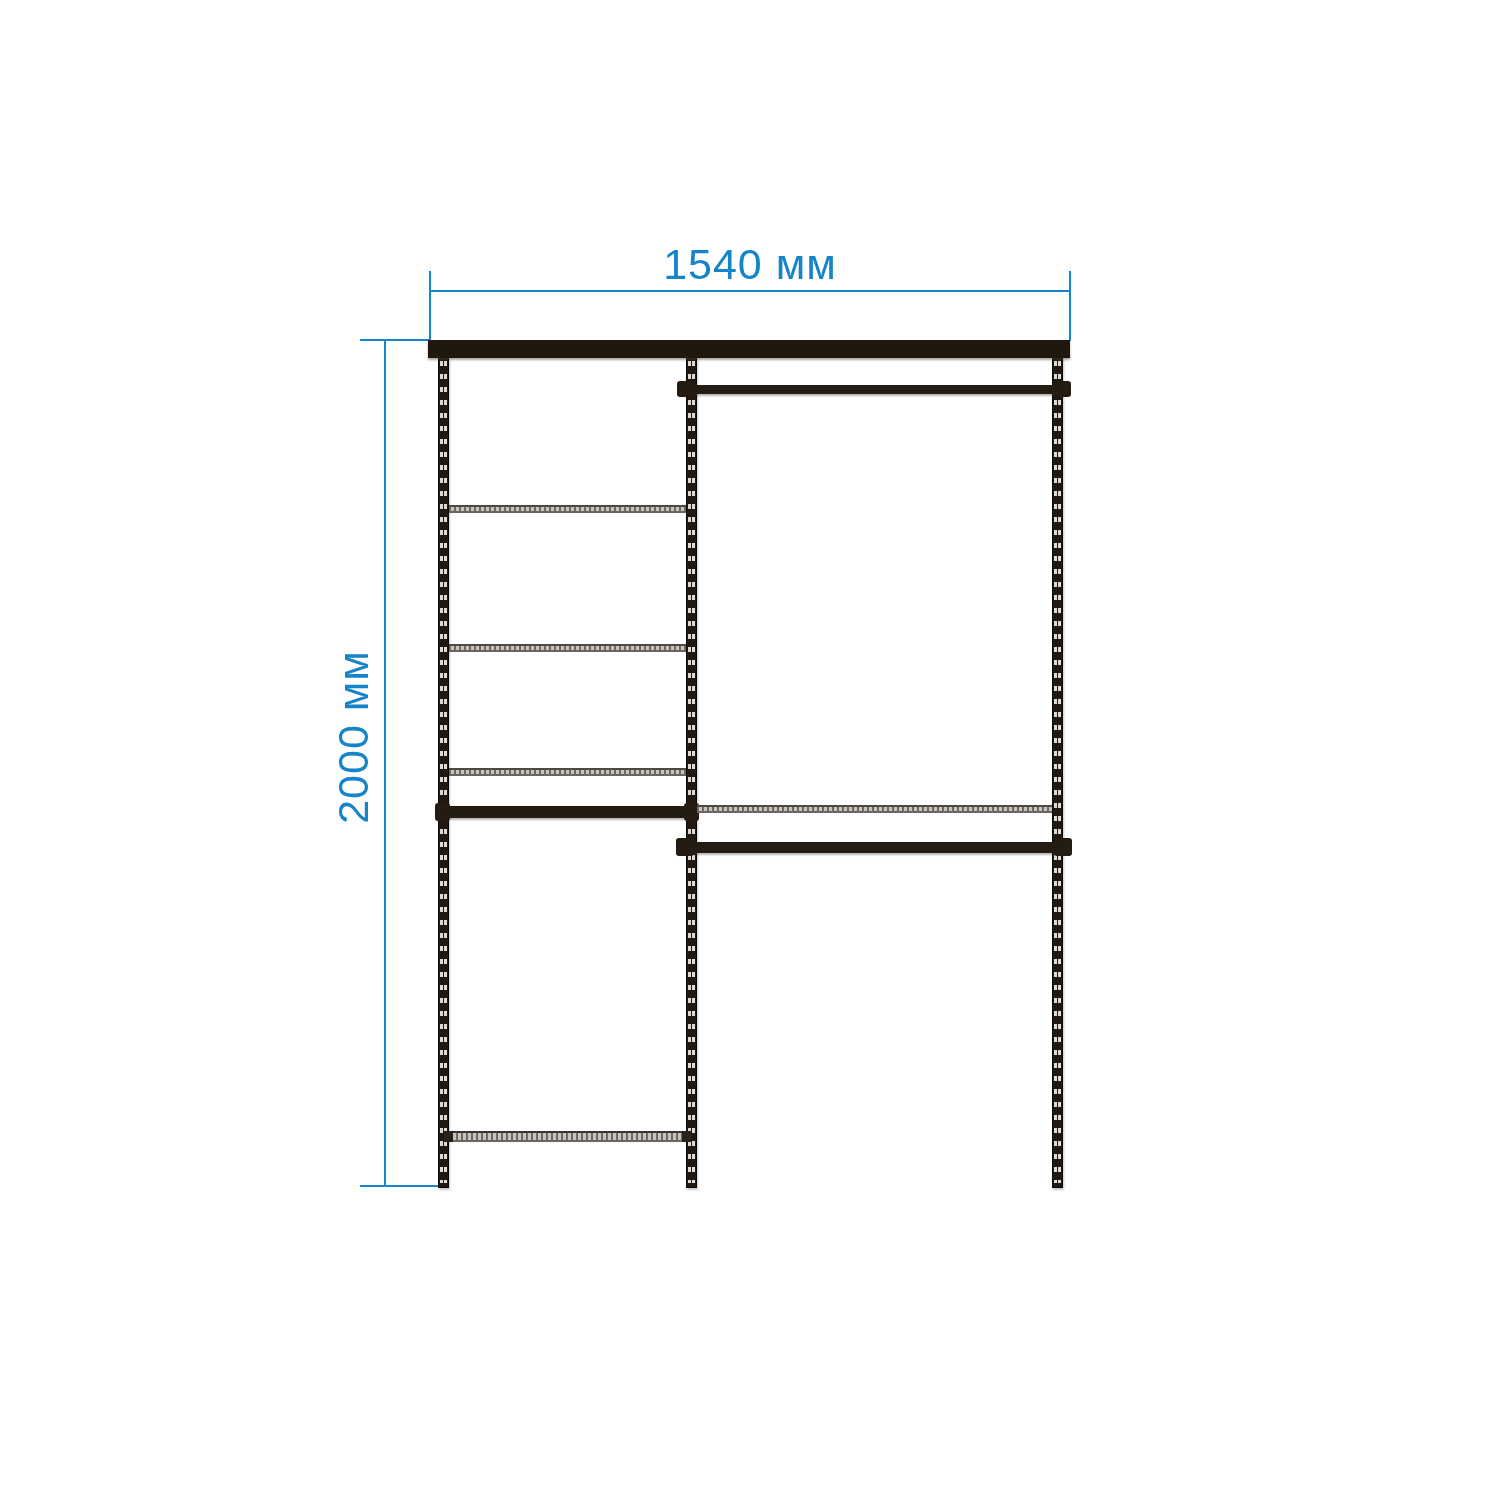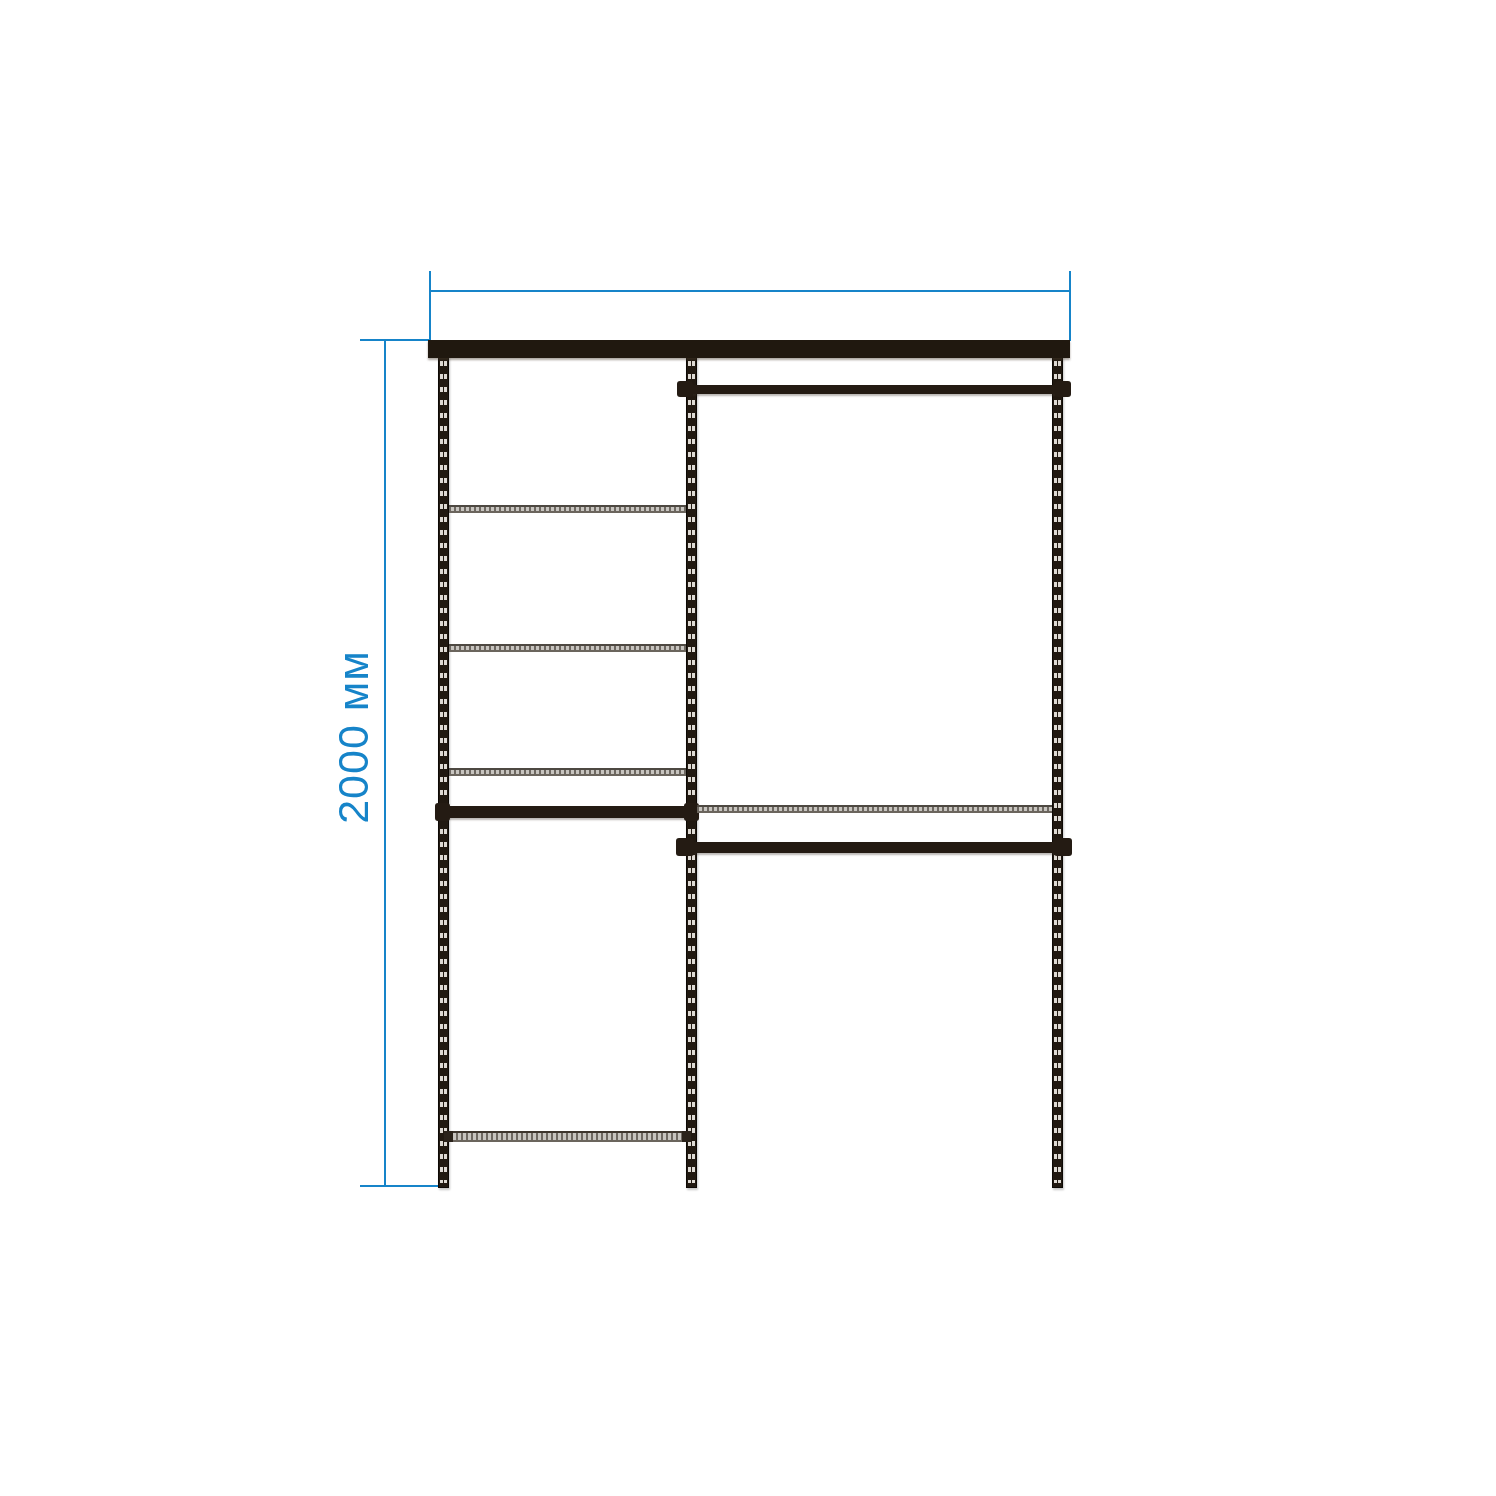--- a/index.html
+++ b/index.html
@@ -51,20 +51,21 @@
     background:#2a221a;
   }
   .shelf.thick::before { left:-2px; }
   .shelf.thick::after  { right:-2px; }
 </style>
 </head>
 <body>
 
 <div class="canvas">
 
+  <div class="dim-label" style="left:560px; top:243px; width:380px; text-align:center;">1540 мм</div>
   <div class="dim-line" style="left:429px; top:290px; width:642px; height:2px;"></div>
   <div class="dim-line" style="left:429px; top:271px; width:2px; height:70px;"></div>
   <div class="dim-line" style="left:1069px; top:271px; width:2px; height:70px;"></div>
 
   <div class="dim-label vertical" style="left:353px; top:737px;">2000 мм</div>
   <div class="dim-line" style="left:384px; top:340px; width:2px; height:847px;"></div>
   <div class="dim-line" style="left:360px; top:339px; width:70px; height:2px;"></div>
   <div class="dim-line" style="left:360px; top:1185px; width:78px; height:2px;"></div>
 
   <div class="rail" style="left:438px; top:356px; height:832px;"></div>

